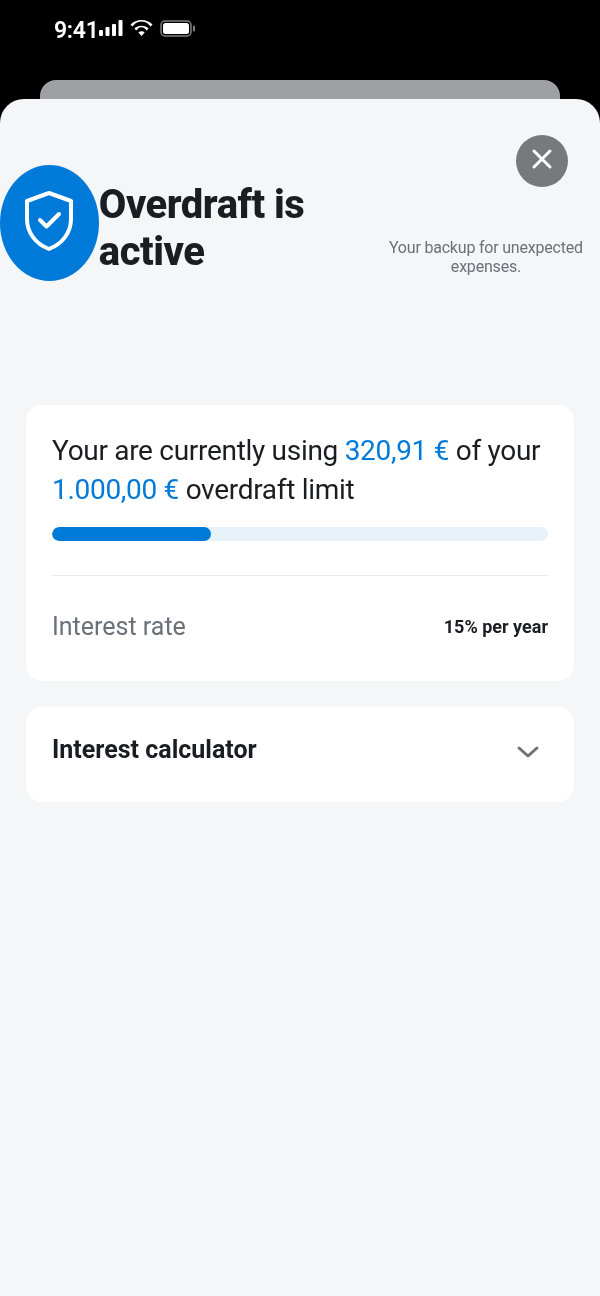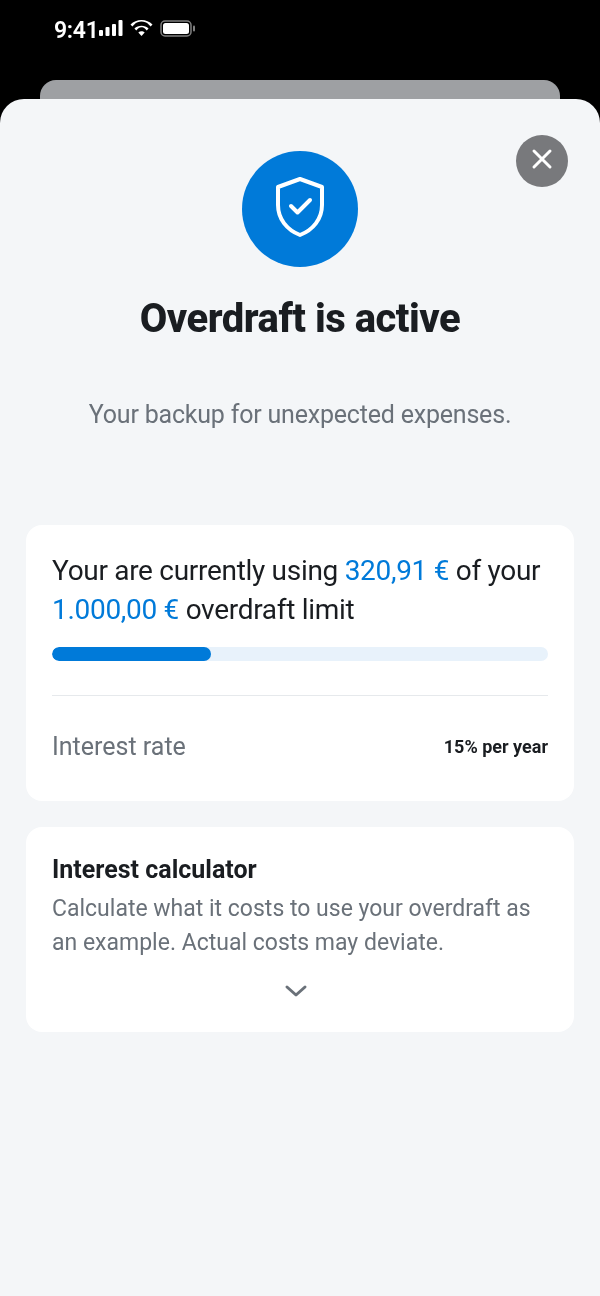--- a/index.html
+++ b/index.html
@@ -59,44 +59,44 @@
       width: 52px;
       height: 52px;
       border-radius: 50%;
       background: #78797c;
       display: flex;
       align-items: center;
       justify-content: center;
       cursor: pointer;
     }
     .hero {
-      padding-top: 52px;
-      display: flex;
-      flex-direction: column;
+      padding-top: 66px;
+      display: flex;
+      flex-direction: row;
       align-items: center;
     }
     .hero-badge {
       width: 116px;
       height: 116px;
       border-radius: 50%;
       background: #007ad9;
       display: flex;
       align-items: center;
       justify-content: center;
       margin-bottom: 28px;
     }
     .hero-title {
       font-size: 40px;
       font-weight: 800;
       color: #1a1d21;
       letter-spacing: -0.5px;
       margin-bottom: 18px;
     }
     .hero-subtitle {
-      font-size: 25px;
+      font-size: 16px;
       color: #6a7179;
       text-align: center;
       letter-spacing: -0.2px;
       margin-top: 40px;
     }
     .content {
       padding: 96px 26px 0;
     }
     .card {
       background: #fff;
@@ -146,21 +146,20 @@
       font-size: 18px;
       font-weight: 700;
       color: #1a1d21;
     }
     .calc-card {
       display: flex;
       align-items: center;
       justify-content: space-between;
       gap: 24px;
       padding: 28px 26px 30px;
-      flex-direction: column;
     }
     .calc-text {
       flex: 1;
     }
     .calc-title {
       font-size: 25px;
       font-weight: 700;
       color: #1a1d21;
       margin-bottom: 8px;
     }
@@ -240,21 +239,20 @@
       <div class="divider"></div>
       <div class="info-row">
         <span class="info-label">Interest rate</span>
         <span class="info-value">15% per year</span>
       </div>
     </div>
 
     <div class="card calc-card">
       <div class="calc-text">
         <div class="calc-title">Interest calculator</div>
-        <div class="calc-desc">Calculate what it costs to use your overdraft as an example. Actual costs may deviate.</div>
       </div>
       <div class="chevron">
         <svg width="24" height="14" viewBox="0 0 24 14" fill="none">
           <path d="M3 3 L12 11 L21 3" stroke="#6a7179" stroke-width="3" stroke-linecap="round" stroke-linejoin="round" fill="none"></path>
         </svg>
       </div>
     </div>
   </div>
 </div>
 

